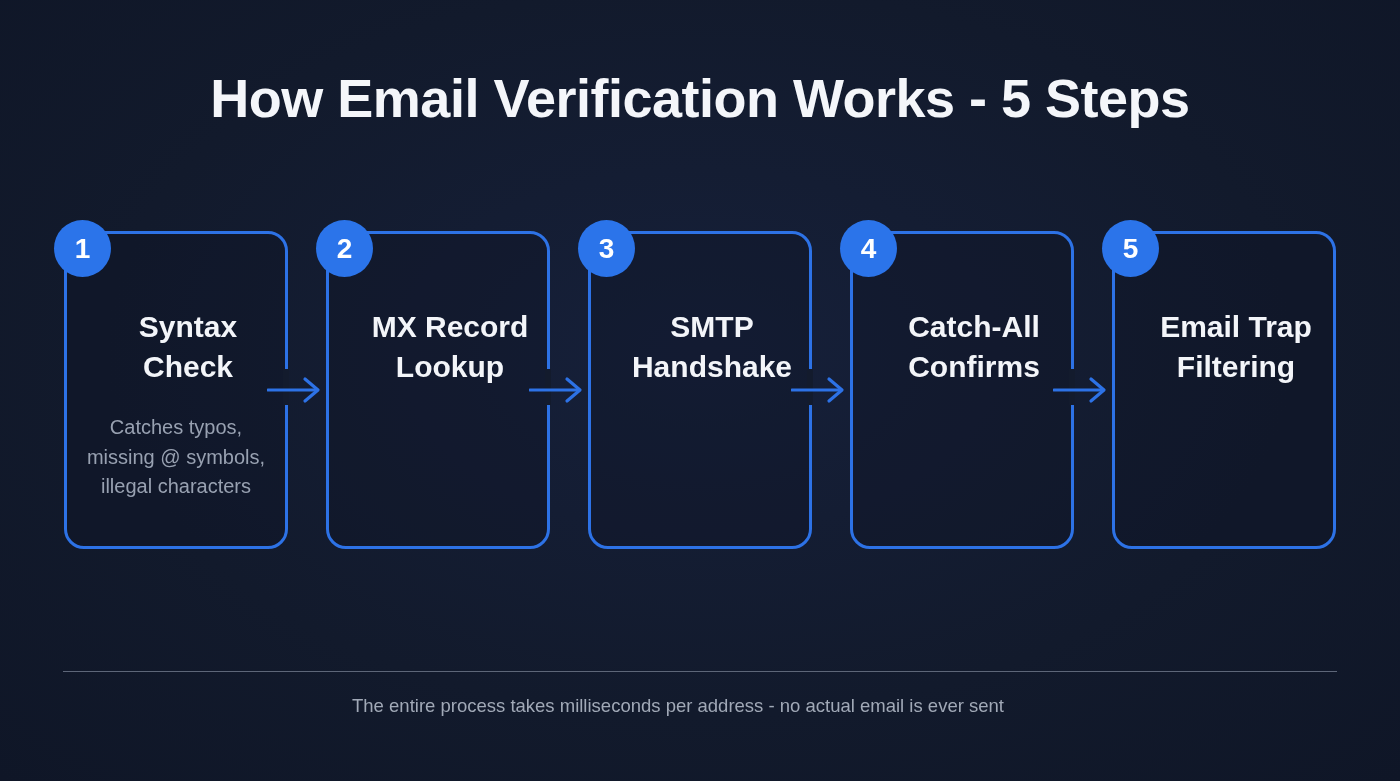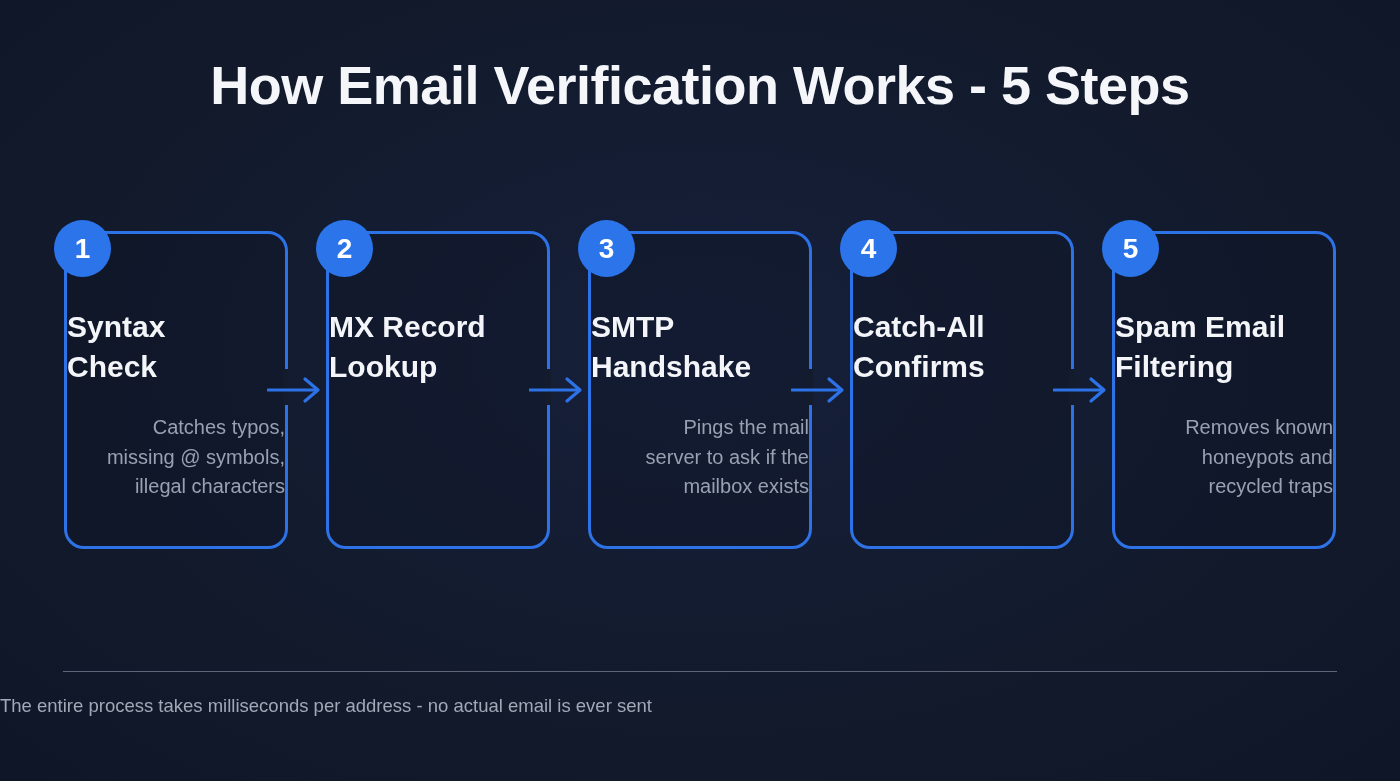--- a/index.html
+++ b/index.html
@@ -10,21 +10,21 @@
       width: 1400px;
       height: 781px;
       background: #131b2d;
       background: radial-gradient(ellipse at 50% 45%, #16203a 0%, #121a2c 60%, #0f1627 100%);
       position: relative;
       overflow: hidden;
       font-family: "Liberation Sans", "DejaVu Sans", sans-serif;
     }
     .title {
       position: absolute;
-      top: 50px;
+      top: 63px;
       left: 0;
       width: 1400px;
       text-align: center;
       color: #f4f6fa;
       font-weight: 700;
       font-size: 54px;
       letter-spacing: -0.5px;
       line-height: 70px;
       margin: 0;
     }
@@ -57,35 +57,35 @@
       background: #2b74ea;
       color: #ffffff;
       font-weight: 700;
       font-size: 28px;
       line-height: 57px;
       text-align: center;
     }
     .card-title {
       position: absolute;
       top: 73px;
-      left: 0;
+      left: 12px;
       width: 100%;
-      text-align: left;
+      text-align: center;
       color: #f3f5f9;
       font-weight: 700;
       font-size: 30px;
       line-height: 40px;
       white-space: pre-line;
     }
     .card-desc {
       position: absolute;
       top: 179px;
       left: 0;
       width: 100%;
-      text-align: right;
+      text-align: center;
       color: #98a1b1;
       font-size: 20px;
       line-height: 29.5px;
       white-space: pre-line;
     }
     .arrow {
       position: absolute;
       top: 376px;
       width: 54px;
       height: 28px;
@@ -96,21 +96,21 @@
       top: 671px;
       width: 1274px;
       height: 1px;
       background: #5d6678;
     }
     .footer {
       position: absolute;
       top: 693px;
       left: 0;
       width: 1356px;
-      text-align: left;
+      text-align: center;
       color: #a1a9b7;
       font-size: 18.5px;
       line-height: 26px;
     }
   </style>
 </head>
 <body>
 
 <h1 class="title">How Email Verification Works - 5 Steps</h1>
 
@@ -139,23 +139,20 @@
 <svg class="arrow" style="left:529px;" viewBox="0 0 54 28">
   <line x1="1" y1="14" x2="50" y2="14" stroke="#2d72e6" stroke-width="3.2" stroke-linecap="round"></line>
   <polyline points="38,3 51,14 38,25" fill="none" stroke="#2d72e6" stroke-width="3.2" stroke-linecap="round" stroke-linejoin="round"></polyline>
 </svg>
 
 <div class="card" style="left:588px;">
   <div class="gap"></div>
   <div class="badge">3</div>
   <div class="card-title">SMTP
 Handshake</div>
-  <div class="card-desc">Pings the mail
-server to ask if the
-mailbox exists</div>
 </div>
 
 <svg class="arrow" style="left:791px;" viewBox="0 0 54 28">
   <line x1="1" y1="14" x2="50" y2="14" stroke="#2d72e6" stroke-width="3.2" stroke-linecap="round"></line>
   <polyline points="38,3 51,14 38,25" fill="none" stroke="#2d72e6" stroke-width="3.2" stroke-linecap="round" stroke-linejoin="round"></polyline>
 </svg>
 
 <div class="card" style="left:850px;">
   <div class="gap"></div>
   <div class="badge">4</div>
@@ -163,21 +160,18 @@
 Confirms</div>
 </div>
 
 <svg class="arrow" style="left:1053px;" viewBox="0 0 54 28">
   <line x1="1" y1="14" x2="50" y2="14" stroke="#2d72e6" stroke-width="3.2" stroke-linecap="round"></line>
   <polyline points="38,3 51,14 38,25" fill="none" stroke="#2d72e6" stroke-width="3.2" stroke-linecap="round" stroke-linejoin="round"></polyline>
 </svg>
 
 <div class="card" style="left:1112px;">
   <div class="badge">5</div>
-  <div class="card-title">Spam Email
+  <div class="card-title">Email Trap
 Filtering</div>
-  <div class="card-desc">Removes known
-honeypots and
-recycled traps</div>
 </div>
 
 <div class="divider"></div>
 <div class="footer">The entire process takes milliseconds per address - no actual email is ever sent</div>
 
 </body></html>

